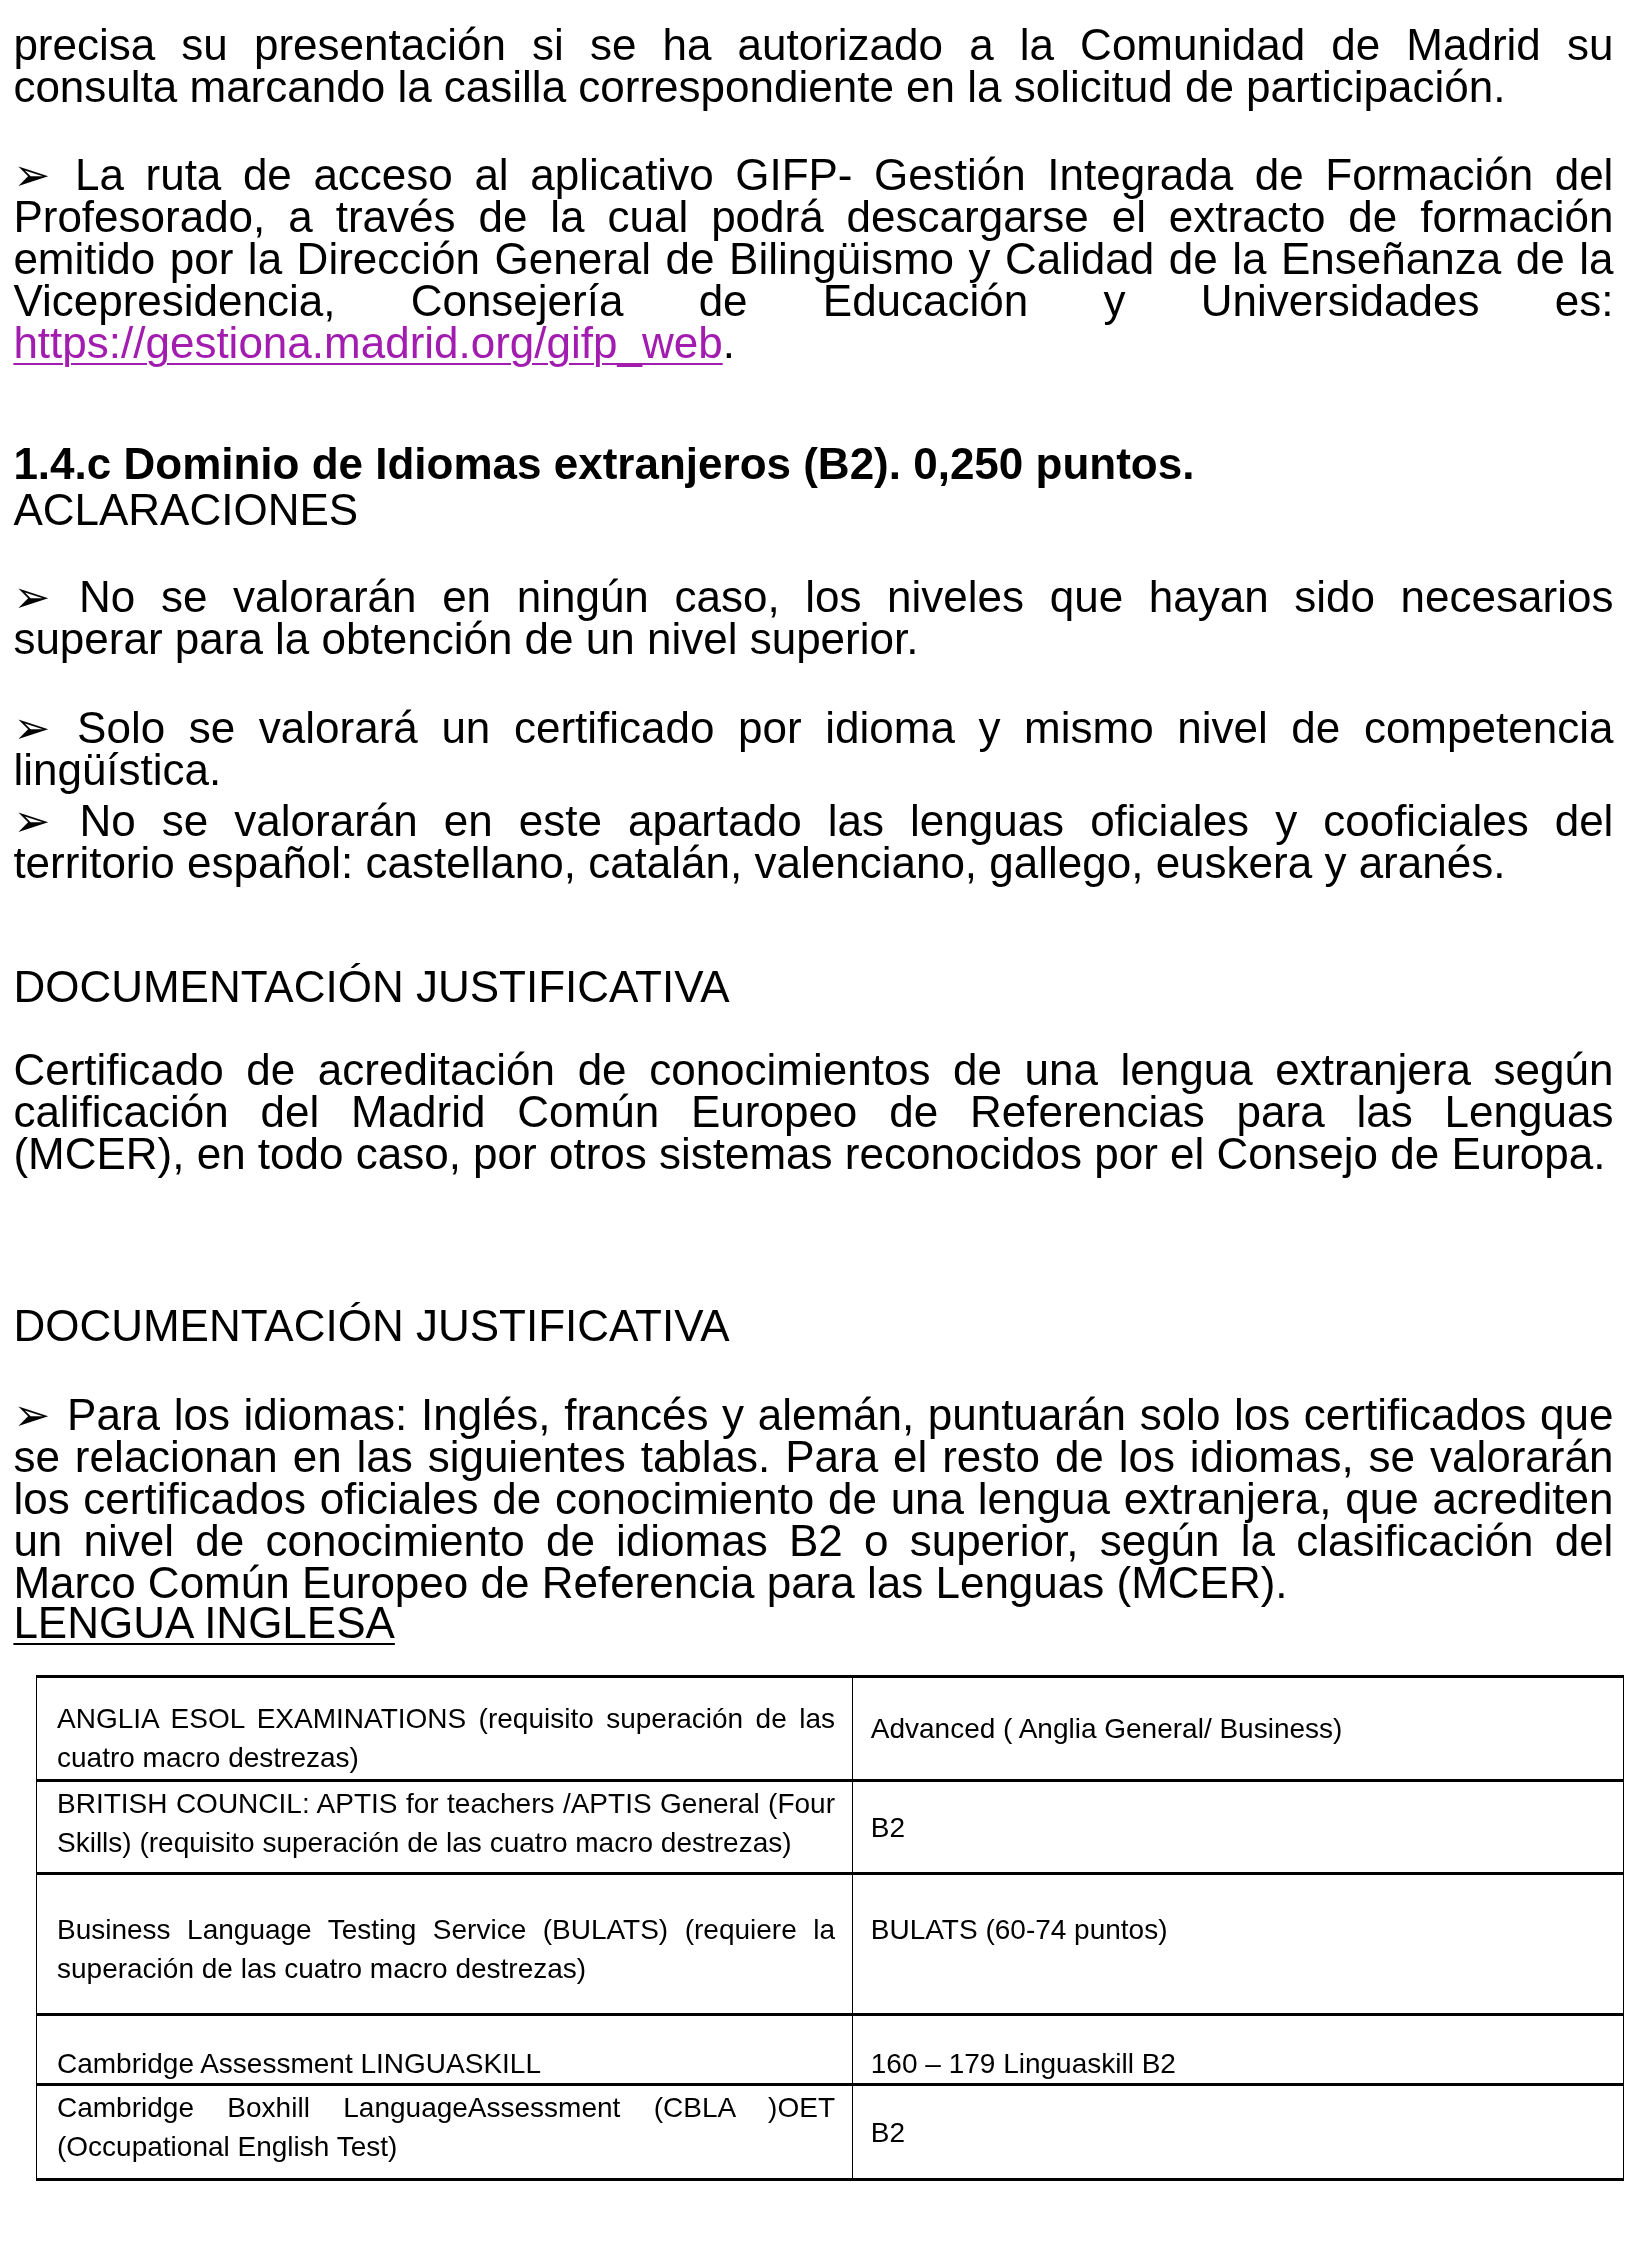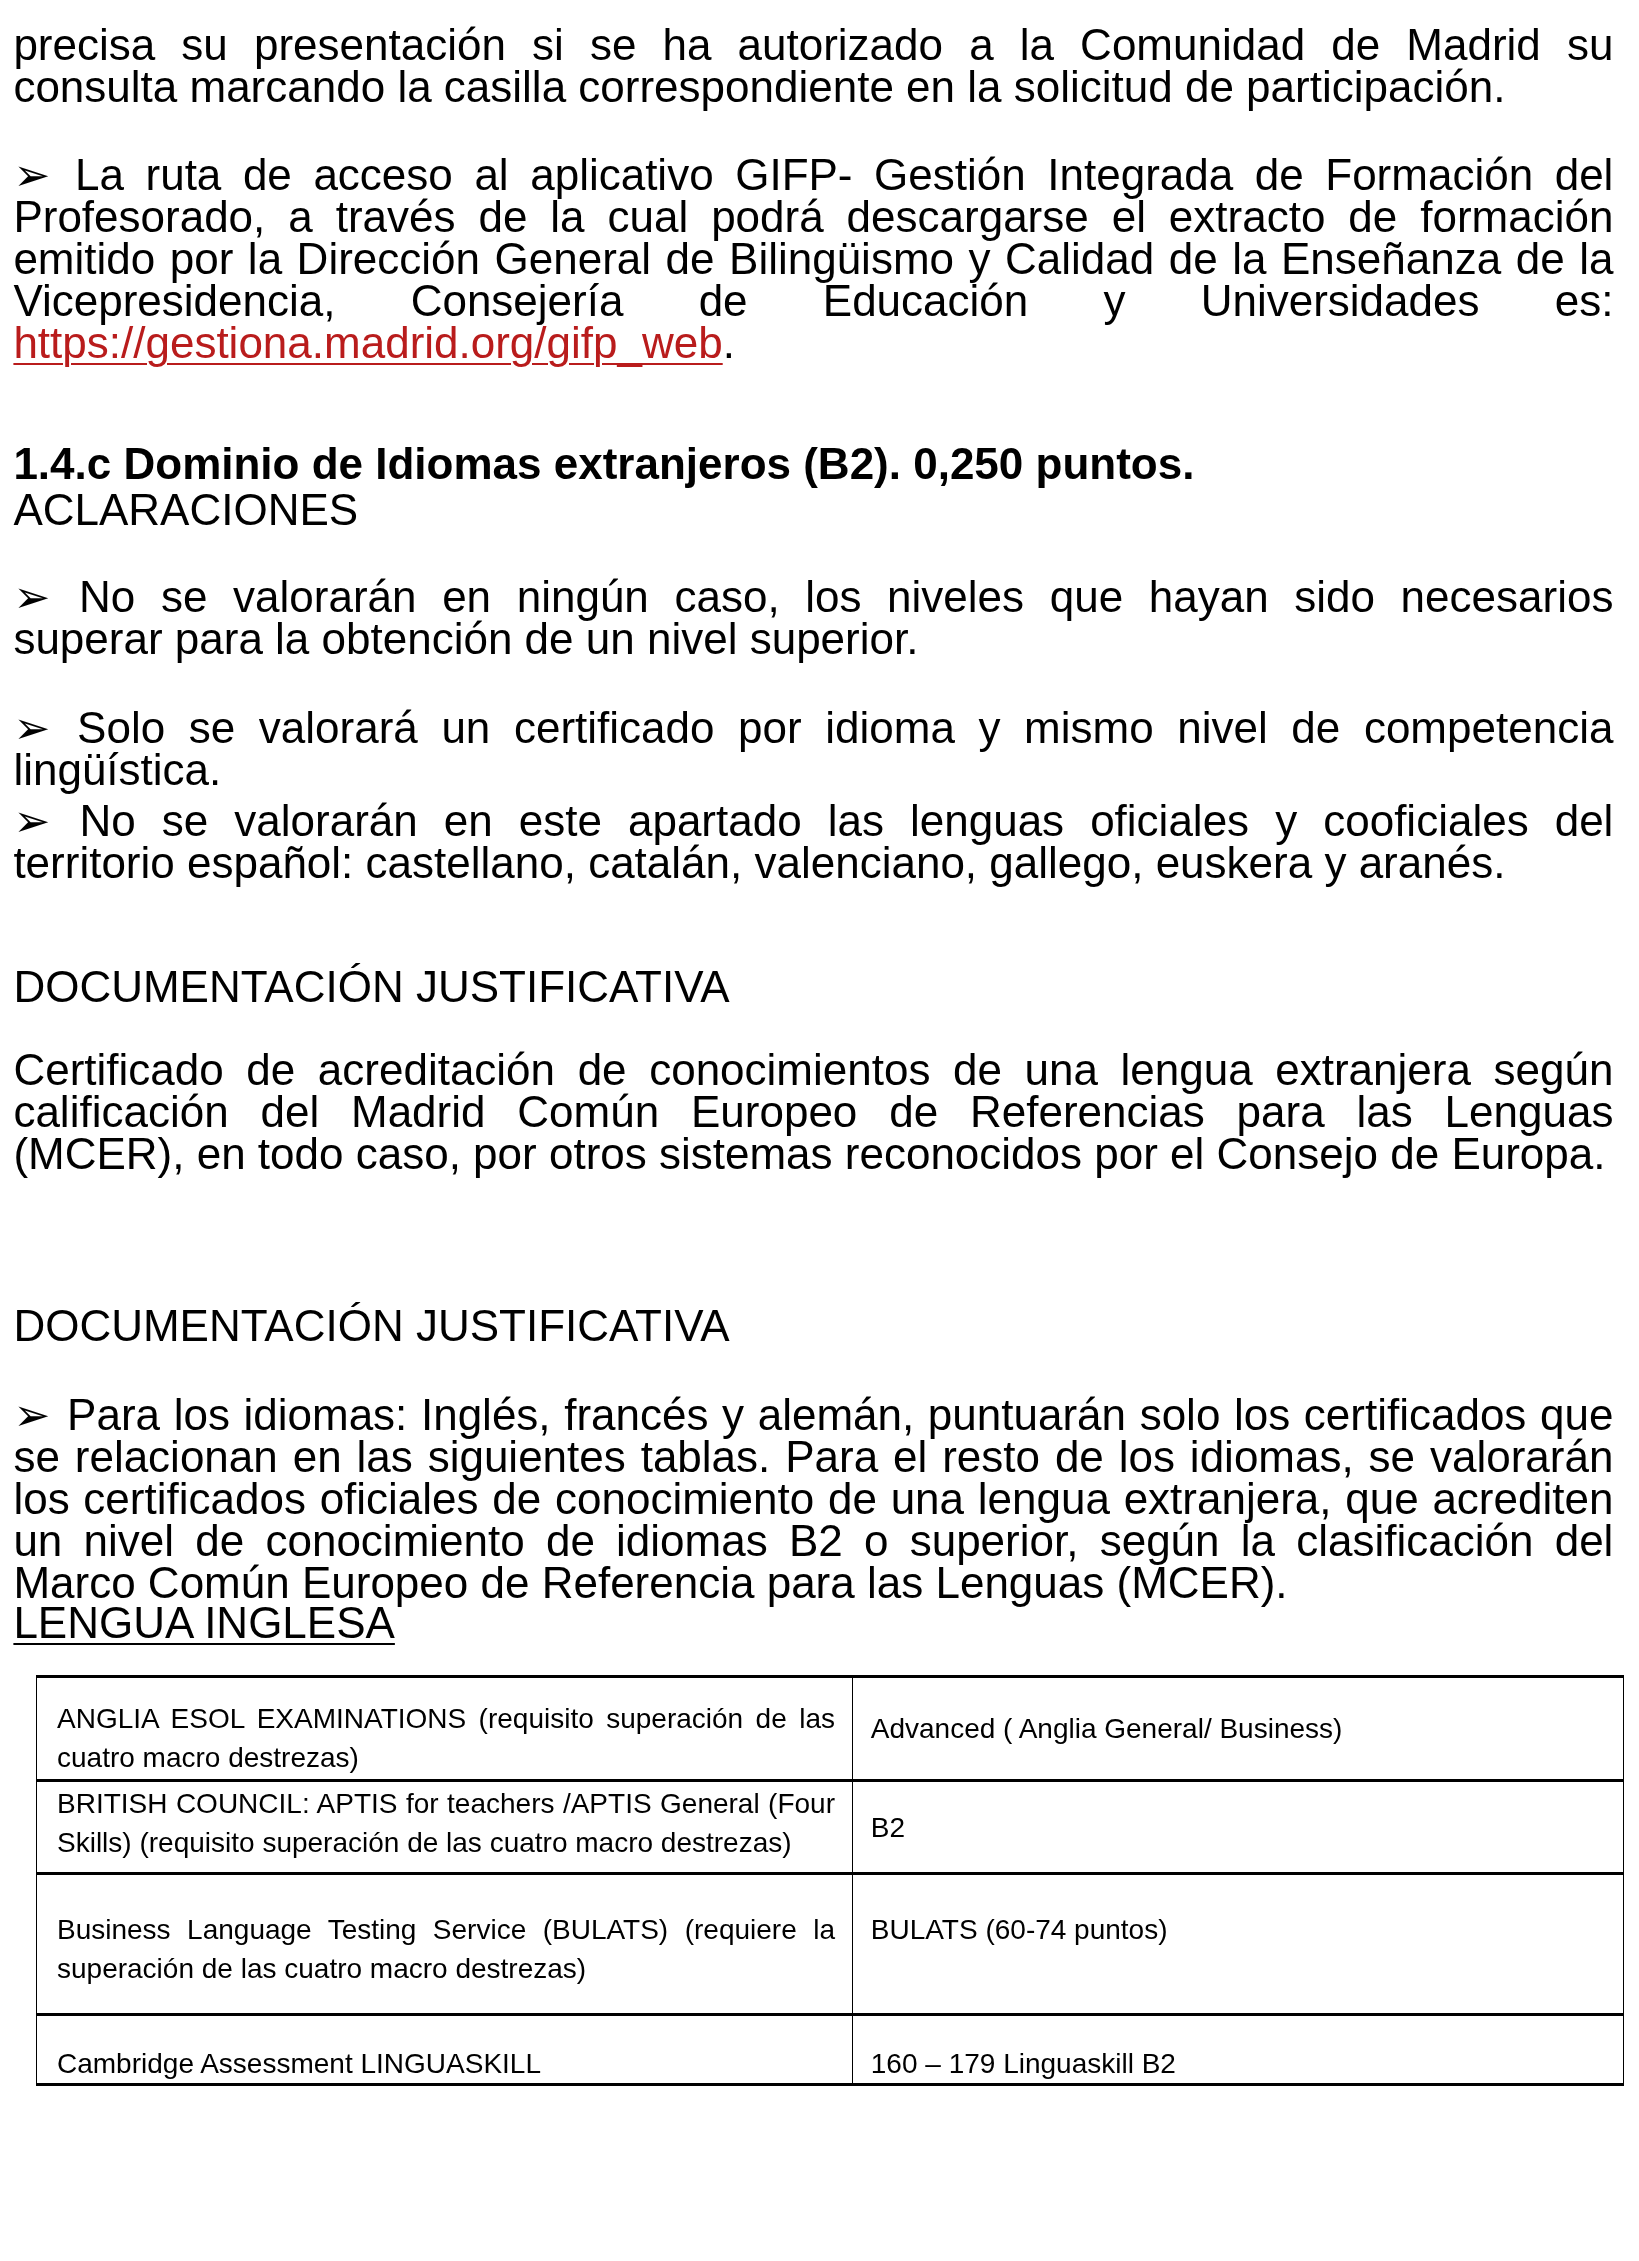--- a/index.html
+++ b/index.html
@@ -3,21 +3,21 @@
 <meta charset="utf-8">
 <style>
   html, body { margin:0; padding:0; background:#ffffff; }
   body { width:1639px; height:2261px; position:relative; overflow:hidden;
          font-family:"Liberation Sans", sans-serif; color:#000; }
   .blk { position:absolute; left:13.4px; width:1600px; font-size:44px; line-height:42px;
          text-align:justify; text-align-last:left; }
   .single { text-align:left; white-space:nowrap; }
   .bold { font-weight:bold; }
   .ul { text-decoration:underline; text-decoration-thickness:2.4px; text-underline-offset:4.7px; }
-  a.link { color:#b91c1c; text-decoration:underline; text-decoration-thickness:2.4px; text-underline-offset:4.7px; }
+  a.link { color:#a21caf; text-decoration:underline; text-decoration-thickness:2.4px; text-underline-offset:4.7px; }
   .arrow { display:inline-block; margin-right:3.2px; }
   table.lang { position:absolute; left:36px; top:1675px; width:1588px; border-collapse:collapse;
                font-size:28px; line-height:39px; table-layout:fixed; }
   table.lang td { border:1.6px solid #000; padding:0 17.4px 0 20px; vertical-align:middle; }
   table.lang tr { border-top:3.2px solid #000; border-bottom:3.2px solid #000; }
   table.lang td.c1 { width:778px; text-align:justify; text-align-last:left; }
   table.lang td.c2 { text-align:left; padding-left:17.4px; }
 </style>
 </head>
 <body>
@@ -73,15 +73,19 @@
     <td class="c2">B2</td>
   </tr>
   <tr style="height:141px;">
     <td class="c1" style="vertical-align:top;padding-top:35px;">Business Language Testing Service (BULATS) (requiere la superación de las cuatro macro destrezas)</td>
     <td class="c2" style="vertical-align:top;padding-top:35px;">BULATS (60-74 puntos)</td>
   </tr>
   <tr style="height:70px;margin-left:33px;">
     <td class="c1" style="vertical-align:bottom;padding-bottom:0;">Cambridge Assessment LINGUASKILL</td>
     <td class="c2" style="vertical-align:bottom;padding-bottom:0;">160 – 179 Linguaskill B2</td>
   </tr>
+  <tr style="height:95px;">
+    <td class="c1" style="vertical-align:top;padding-top:1.6px;">Cambridge Boxhill LanguageAssessment (CBLA )OET (Occupational English Test)</td>
+    <td class="c2">B2</td>
+  </tr>
 </tbody>
   </table>
 
 
 </body></html>

